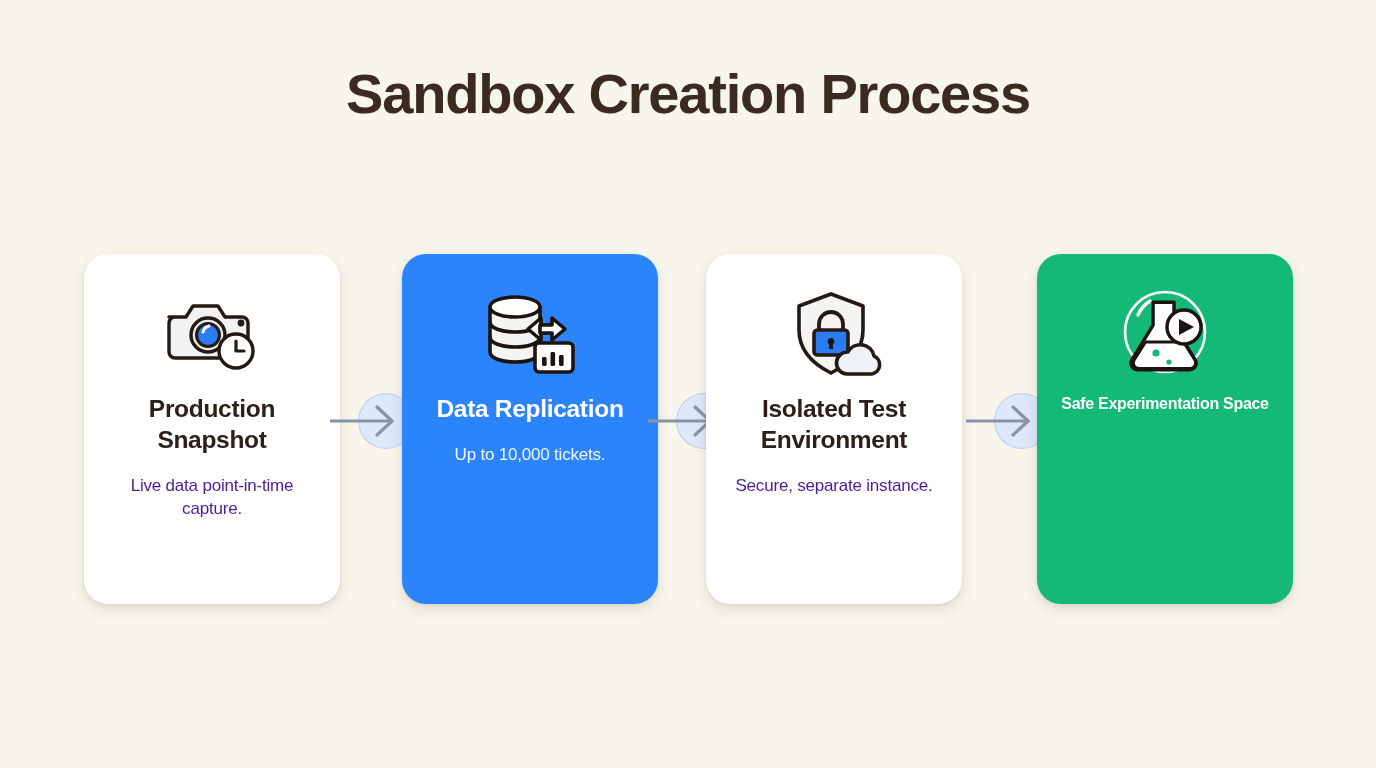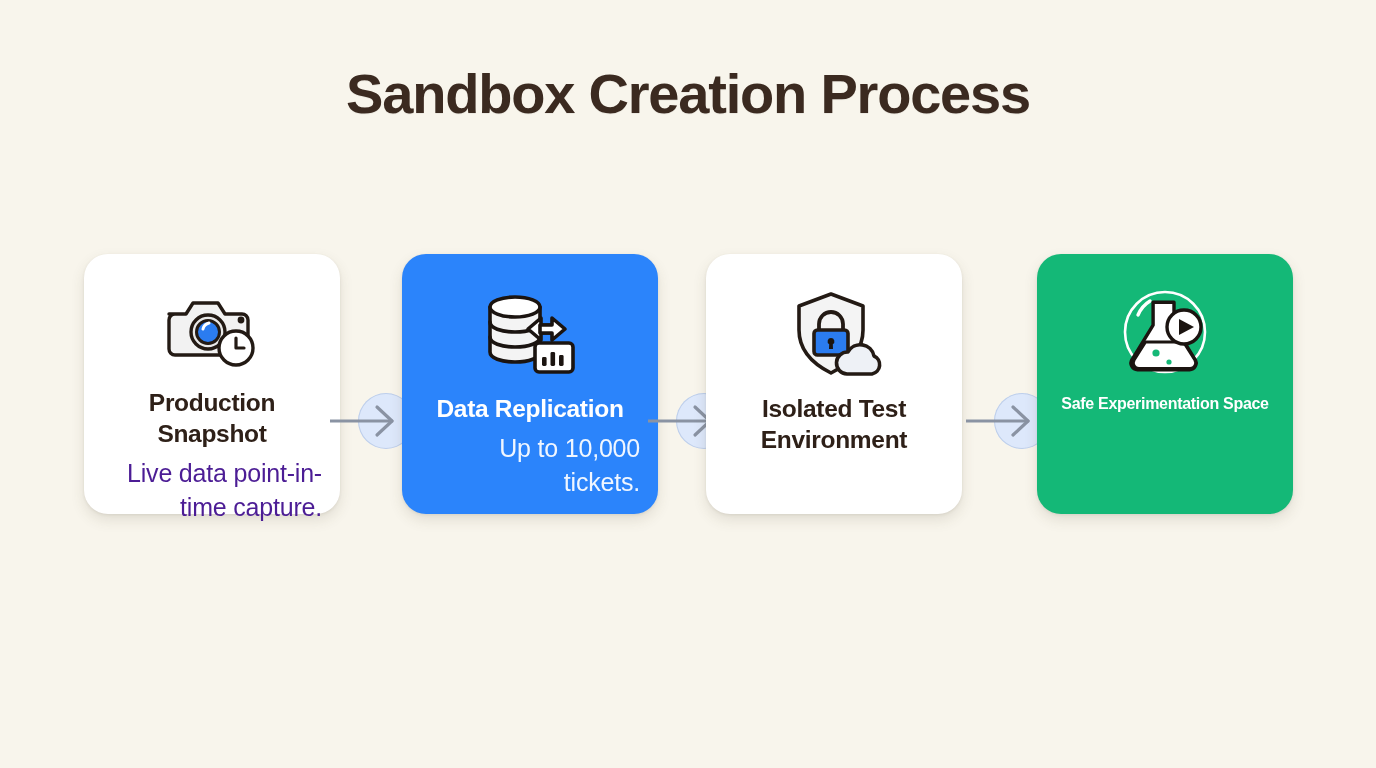--- a/index.html
+++ b/index.html
@@ -36,21 +36,21 @@
     top: 254px;
     left: 84px;
     width: 1209px;
     height: 330px;
   }
 
   .card {
     position: absolute;
     top: 0;
     width: 256px;
-    height: 260px;
+    height: 350px;
     border-radius: 24px;
     box-sizing: border-box;
     padding: 0 18px;
     display: flex;
     flex-direction: column;
     align-items: center;
     box-shadow: 0 6px 14px rgba(80,70,50,0.13), 0 1px 3px rgba(80,70,50,0.10);
   }
   .card.c0 { left: 0px; }
   .card.c1 { left: 318px; }
@@ -77,24 +77,24 @@
   .card-title {
     margin-top: 14px;
     font-size: 24.5px;
     font-weight: bold;
     line-height: 1.26;
     text-align: center;
     letter-spacing: -0.3px;
   }
   .card.c3 .card-title { font-size: 16px; }
   .card-desc {
-    margin-top: 6px;
-    font-size: 25px;
+    margin-top: 18px;
+    font-size: 17px;
     line-height: 1.36;
-    text-align: right;
+    text-align: center;
     letter-spacing: -0.2px;
   }
 
   
   .connector {
     position: absolute;
     top: 139px;
     width: 84px;
     height: 56px;
     display: flex;
@@ -188,20 +188,21 @@
     <div class="card-icon">
       <svg width="98" height="90" viewBox="0 0 98 90">
         <path d="M46 5 L78 17 v24 c0 22 -16 35 -32 43 C30 76 14 63 14 41 V17 Z" fill="#f4f4f4" stroke="#231a14" stroke-width="3.6" stroke-linejoin="round"></path>
         <path d="M34 42 v-7 a12 12 0 0 1 24 0 v7" fill="none" stroke="#231a14" stroke-width="3.8" stroke-linecap="round"></path>
         <rect x="29" y="41" width="34" height="25" rx="3.5" fill="#2b7cf0" stroke="#231a14" stroke-width="3.6"></rect>
         <path d="M46 49 a3.4 3.4 0 0 1 1.8 6.3 L48 60 h-4 l0.2 -4.7 A3.4 3.4 0 0 1 46 49 z" fill="#1b1410"></path>
         <path d="M62 85 a11 11 0 0 1 1 -22 a14 14 0 0 1 26 4 a9.5 9.5 0 0 1 -2 18 z" fill="#eef1f6" stroke="#231a14" stroke-width="3.6" stroke-linejoin="round"></path>
       </svg>
     </div>
     <div class="card-title">Isolated Test Environment</div>
+    <div class="card-desc">Secure, separate instance.</div>
   </div>
 
   <div class="connector k2">
     <div class="conn-circle"></div>
     <svg class="conn-svg" viewBox="0 0 84 56">
       <path d="M0 28 H62" stroke="#8a93a3" stroke-width="3.2" fill="none" stroke-linecap="round"></path>
       <path d="M47 14 L62 28 L47 42" stroke="#8a93a3" stroke-width="3.2" fill="none" stroke-linecap="round" stroke-linejoin="round"></path>
     </svg>
   </div>
 

